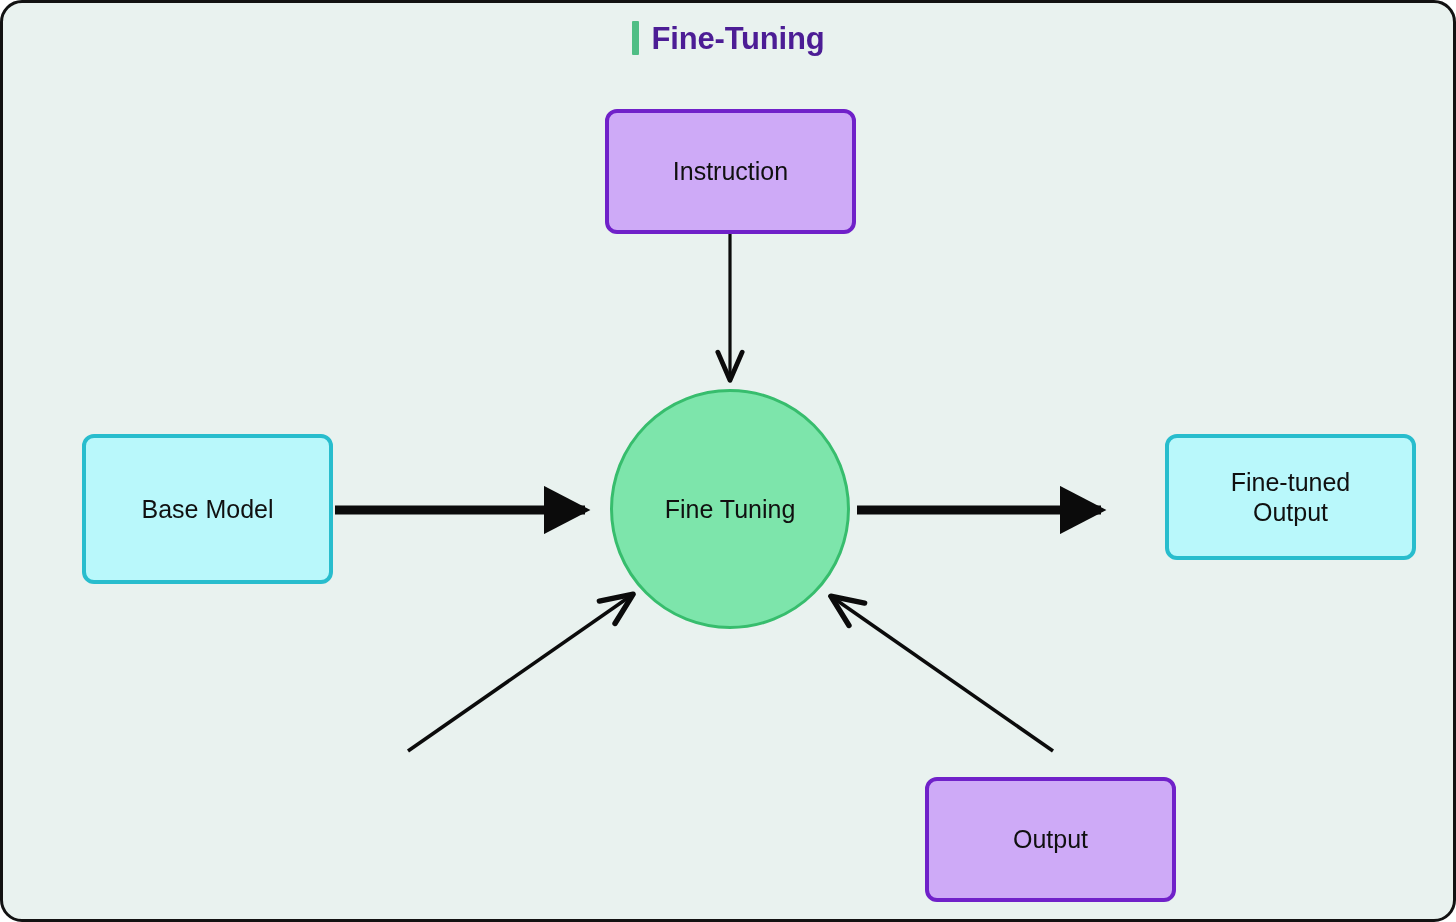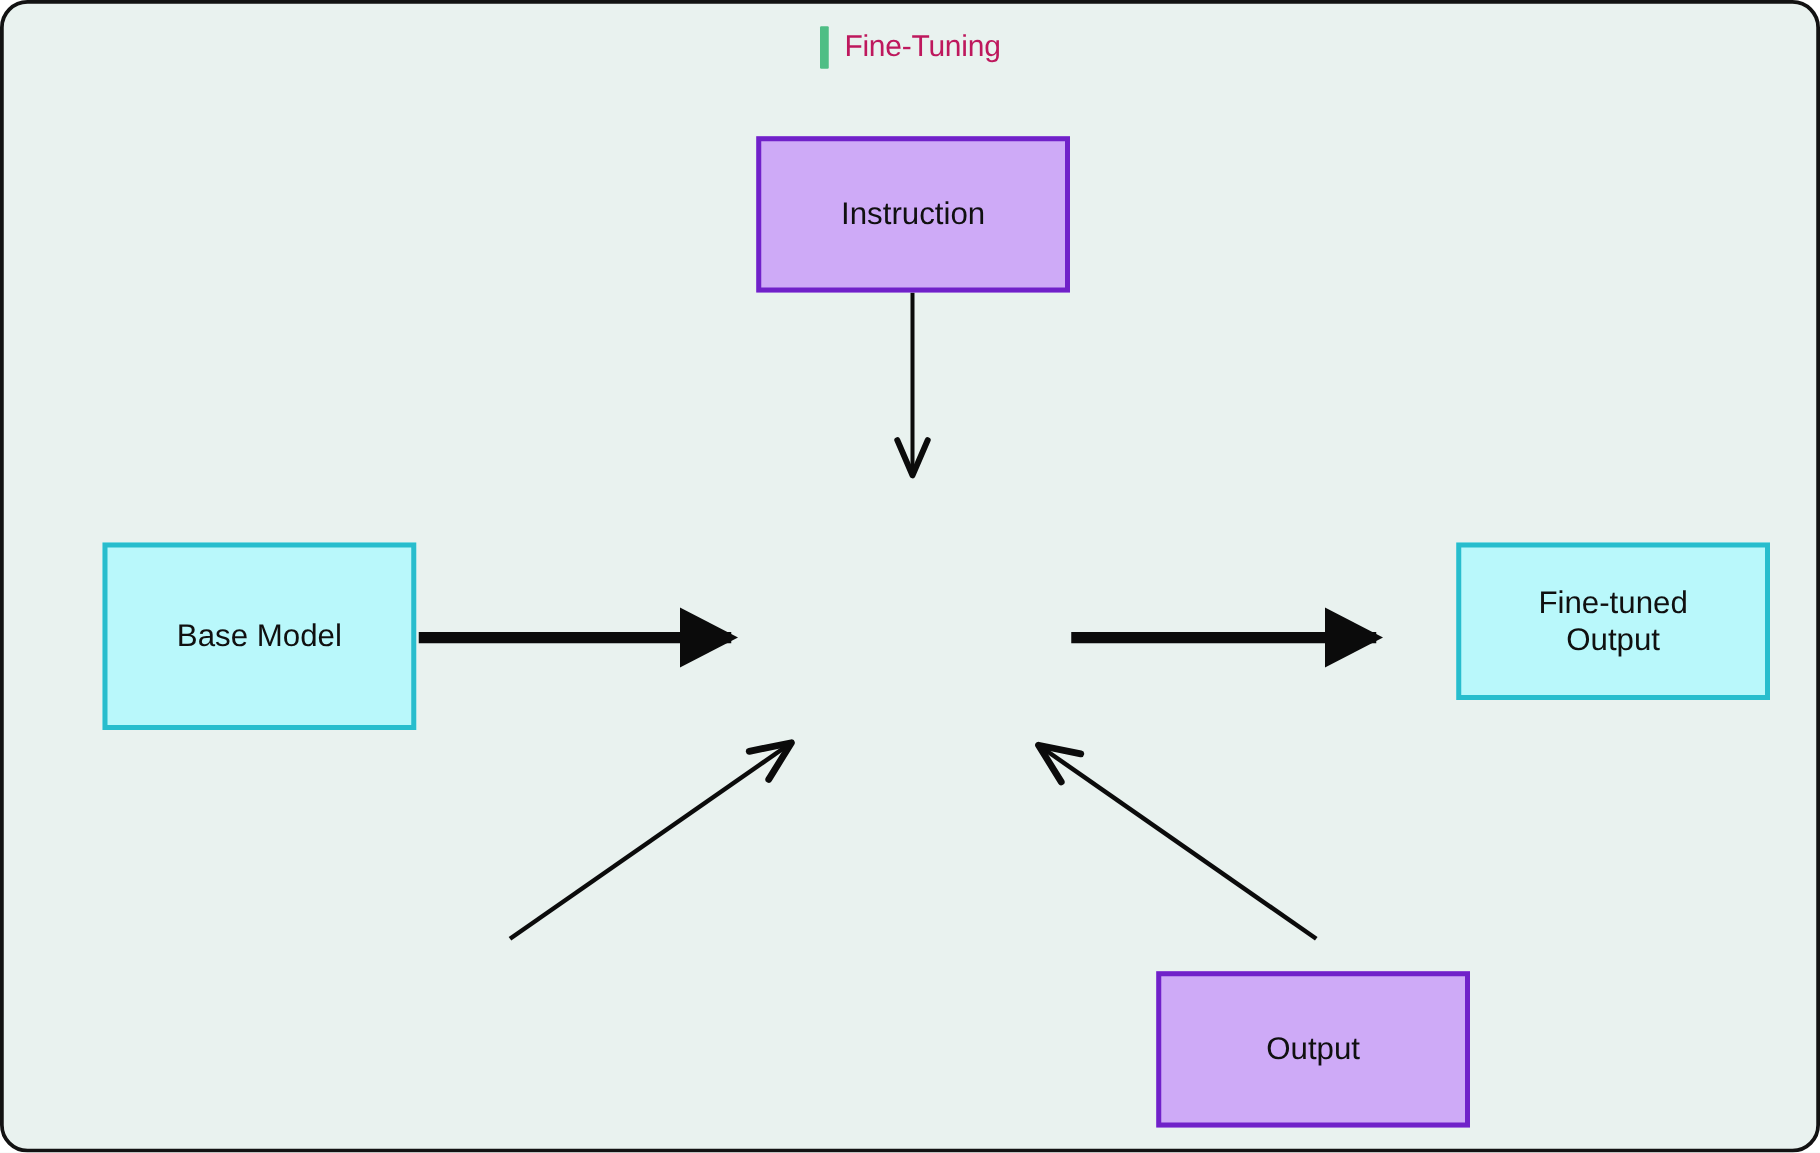--- a/index.html
+++ b/index.html
@@ -39,41 +39,41 @@
     pointer-events: none;
   }
   #title-accent {
     width: 7px;
     height: 34px;
     background: #4fbe85;
     border-radius: 1px;
     flex: none;
   }
   #title-text {
-    font-size: 24px;
-    font-weight: normal;
-    color: #be185d;
+    font-size: 31px;
+    font-weight: bold;
+    color: #4c1d95;
     letter-spacing: -0.2px;
     line-height: 1;
   }
 
   
   .node {
     position: absolute;
     display: flex;
     align-items: center;
     justify-content: center;
     text-align: center;
     color: #101010;
     font-size: 25px;
     line-height: 1.22;
   }
 
   .node.rect {
-    border-radius: 0;
+    border-radius: 12px;
     border-width: 4px;
     border-style: solid;
     text-align: center;
   }
 
   .node.purple {
     background: #ceaaf7;
     border-color: #7021c9;
   }
 
@@ -139,20 +139,23 @@
   </svg>
 
   <div class="node rect purple" id="node-instruction">
     <span>Instruction</span>
   </div>
 
   <div class="node rect cyan" id="node-base-model">
     <span>Base Model</span>
   </div>
 
+  <div class="node circle" id="node-fine-tuning">
+    <span>Fine Tuning</span>
+  </div>
 
   <div class="node rect cyan" id="node-fine-tuned">
     <span>
       <span>Fine-tuned</span><br>
       <span>Output</span>
     </span>
   </div>
 
 
   <div class="node rect purple" id="node-output">

